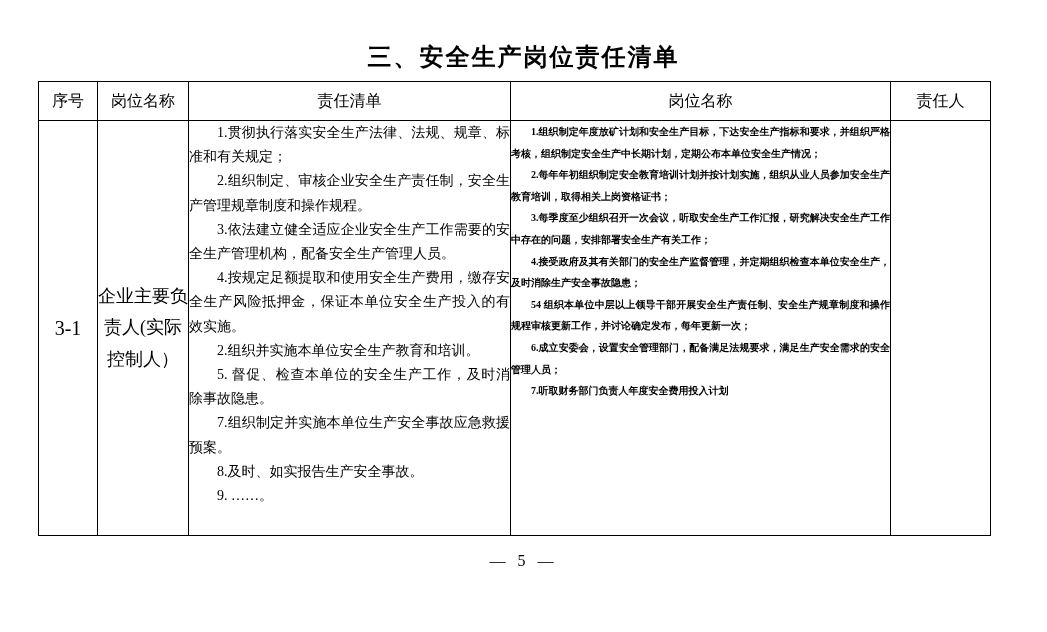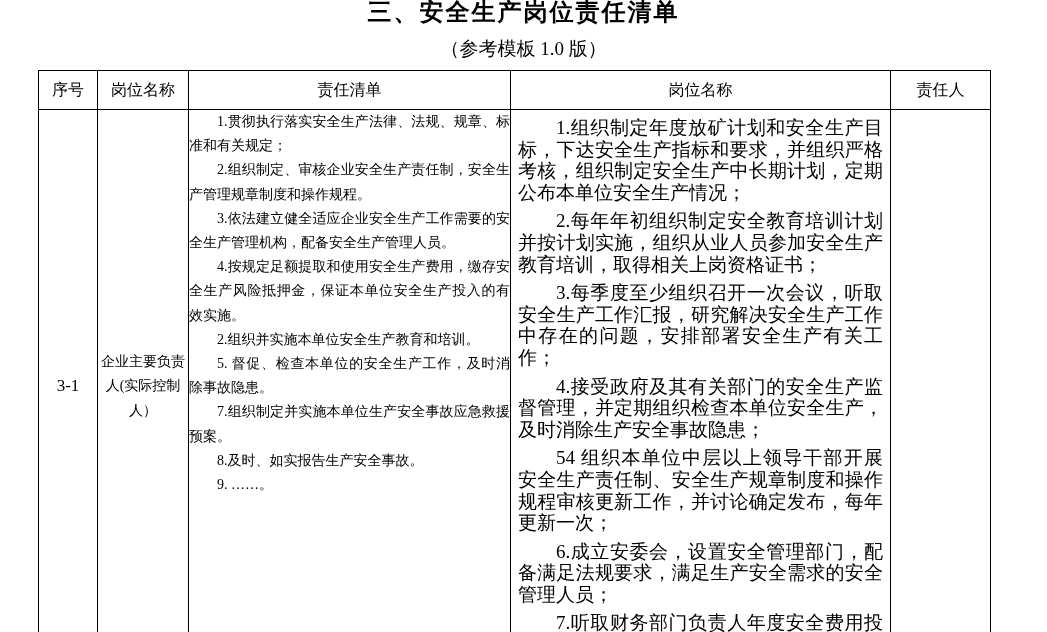--- a/index.html
+++ b/index.html
@@ -13,20 +13,21 @@
   .page {
     position: relative;
     width: 1047px; height: 632px;
     overflow: hidden;
   }
   .doc-title {
     text-align: center;
     font-size: 24px;
     font-weight: bold;
     letter-spacing: 2px;
+    padding-top: 45px;
     line-height: 1;
   }
   .doc-subtitle {
     text-align: center;
     font-size: 19px;
     margin-top: 15px;
     line-height: 1;
   }
   table.resp-table {
     border-collapse: collapse;
@@ -44,68 +45,68 @@
     height: 39px;
     font-weight: normal;
     font-size: 16px;
     text-align: center;
     vertical-align: middle;
   }
   .resp-table td { height: 415px; }
   .c-serial {
     text-align: center;
     vertical-align: middle;
-    font-size: 17px;
+    font-size: 20px;
   }
   .c-post {
     text-align: center;
     vertical-align: middle;
-    font-size: 14px;
+    font-size: 18px;
     line-height: 1.75;
     padding: 0 5px;
     margin-top: 40px;
   }
   .c-duty {
     vertical-align: top;
     padding: 4px 3px 0 3px;
   }
   .c-duty p {
     margin: 0;
     font-size: 14px;
     line-height: 24.2px;
     text-indent: 2em;
     text-align: justify;
   }
   .c-perf {
     vertical-align: top;
     padding: 3px 5px 0 5px;
   }
   .c-perf p {
-    margin: 7px;
-    font-size: 19px;
+    margin: 0;
+    font-size: 10px;
     line-height: 21.6px;
     text-indent: 2em;
     text-align: justify;
+    font-weight: bold;
   }
   .c-resp { vertical-align: middle; text-align: center; font-size: 16px; }
   .page-footer {
     text-align: center;
     font-size: 16px;
     margin-top: 16px;
     letter-spacing: 4px;
   }
 </style>
 </head>
 <body>
 
 <div class="page">
 
   <div class="doc-title">三、安全生产岗位责任清单</div>
 
-  <div class="doc-subtitle">（参考模板 1.0 版）</div>
 
   <table class="resp-table">
     <colgroup>
       <col style="width:59px">
       <col style="width:91px">
       <col style="width:322px">
       <col style="width:380px">
       <col style="width:100px">
     </colgroup>
     <thead>

